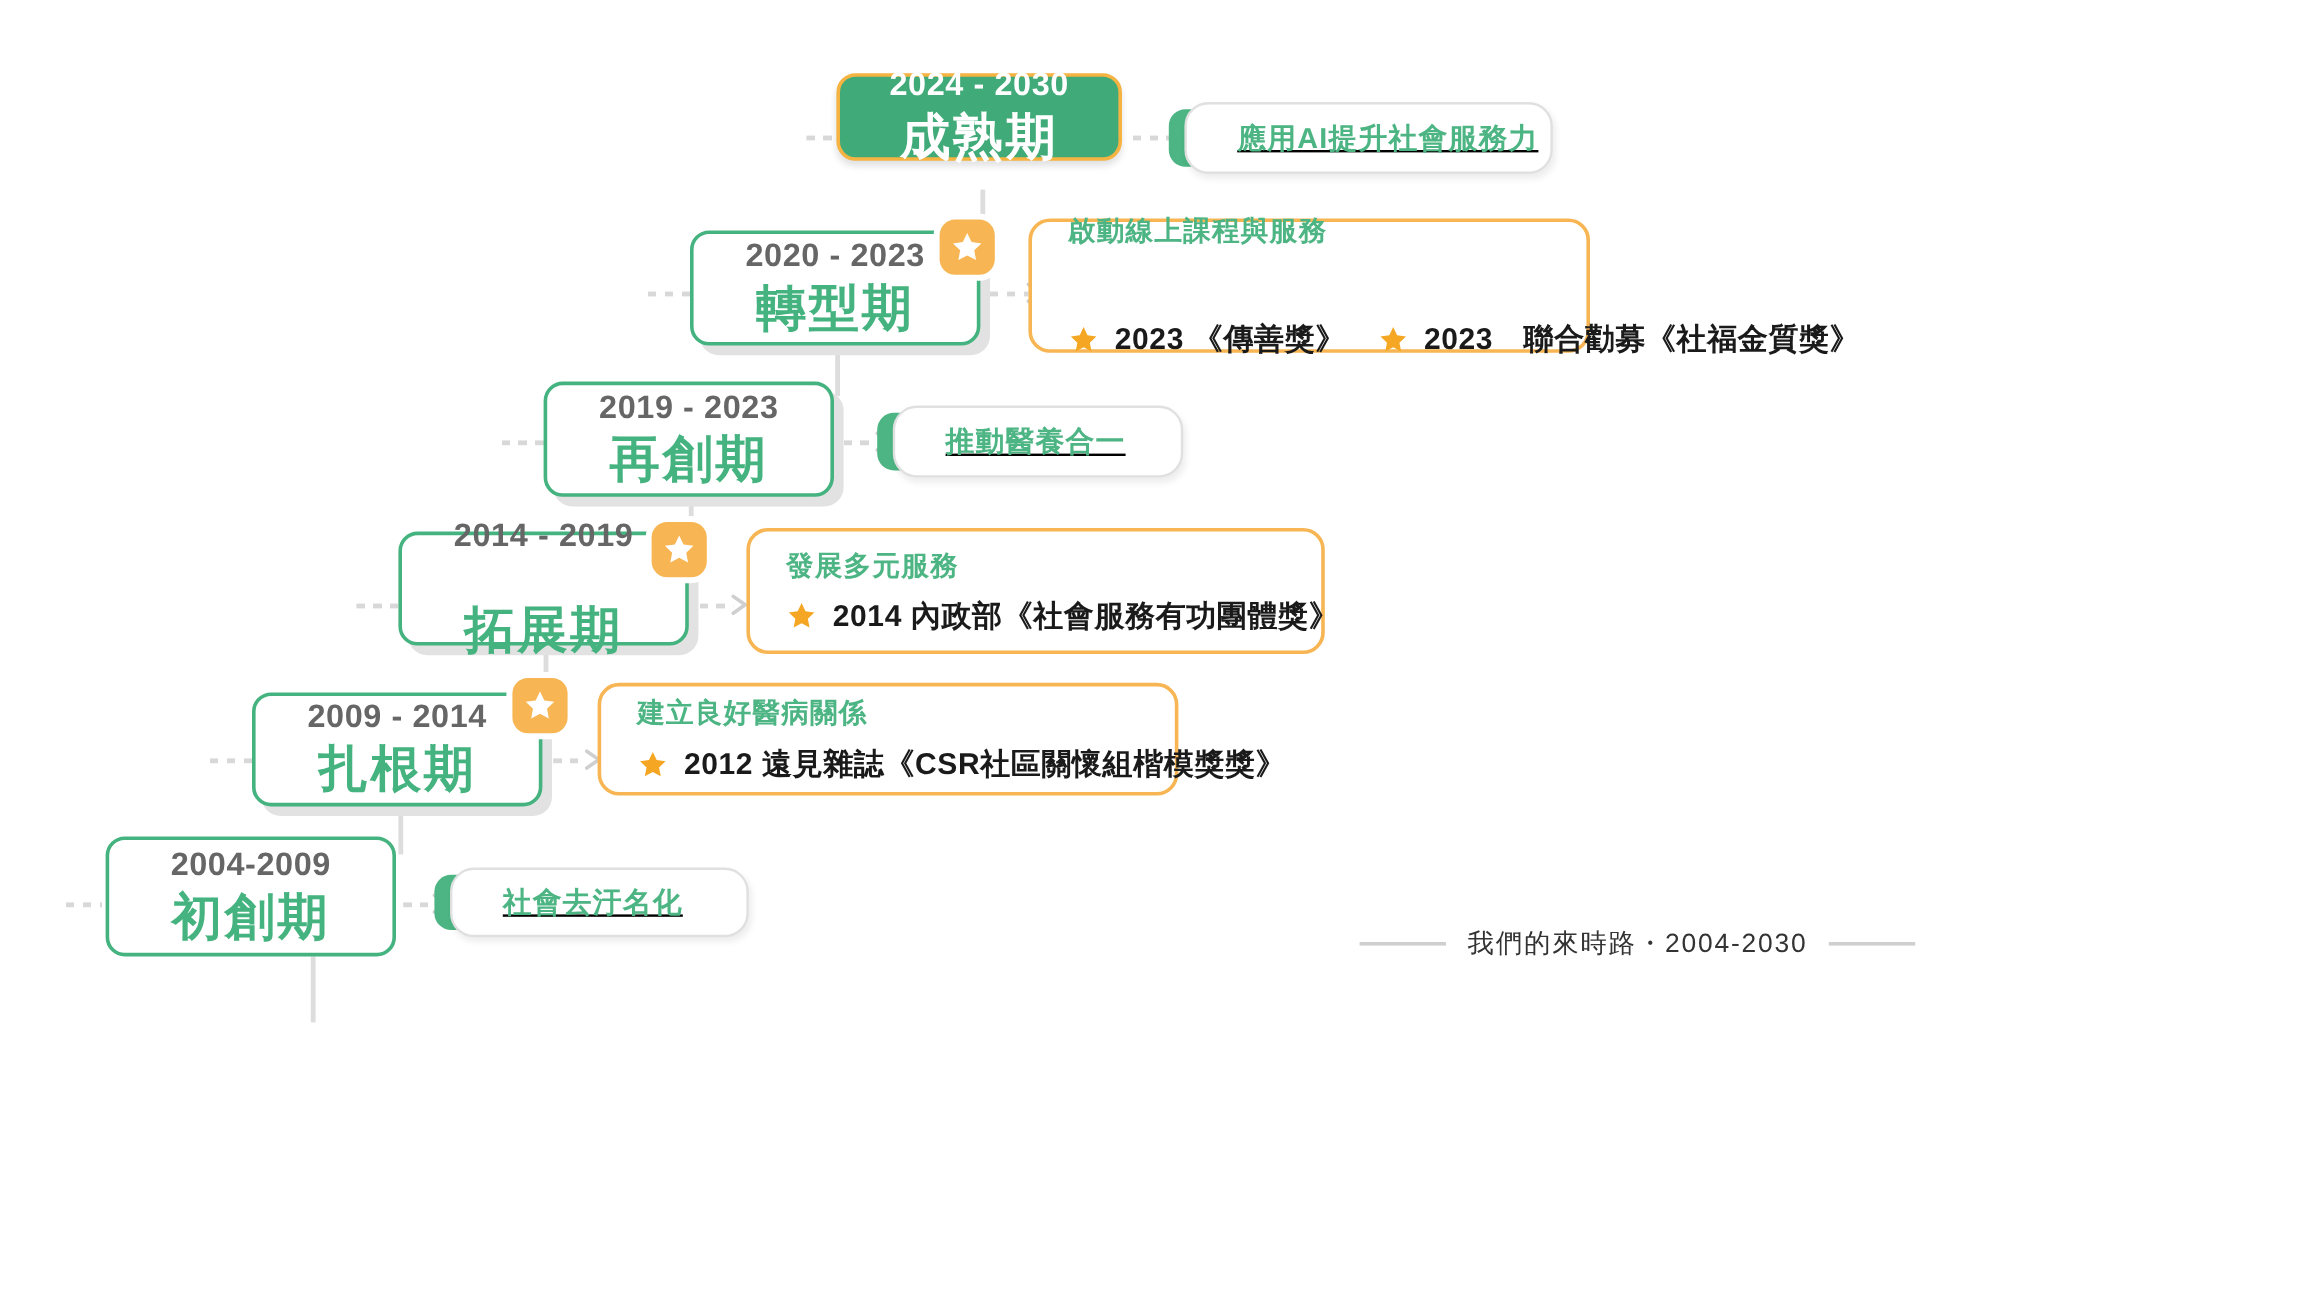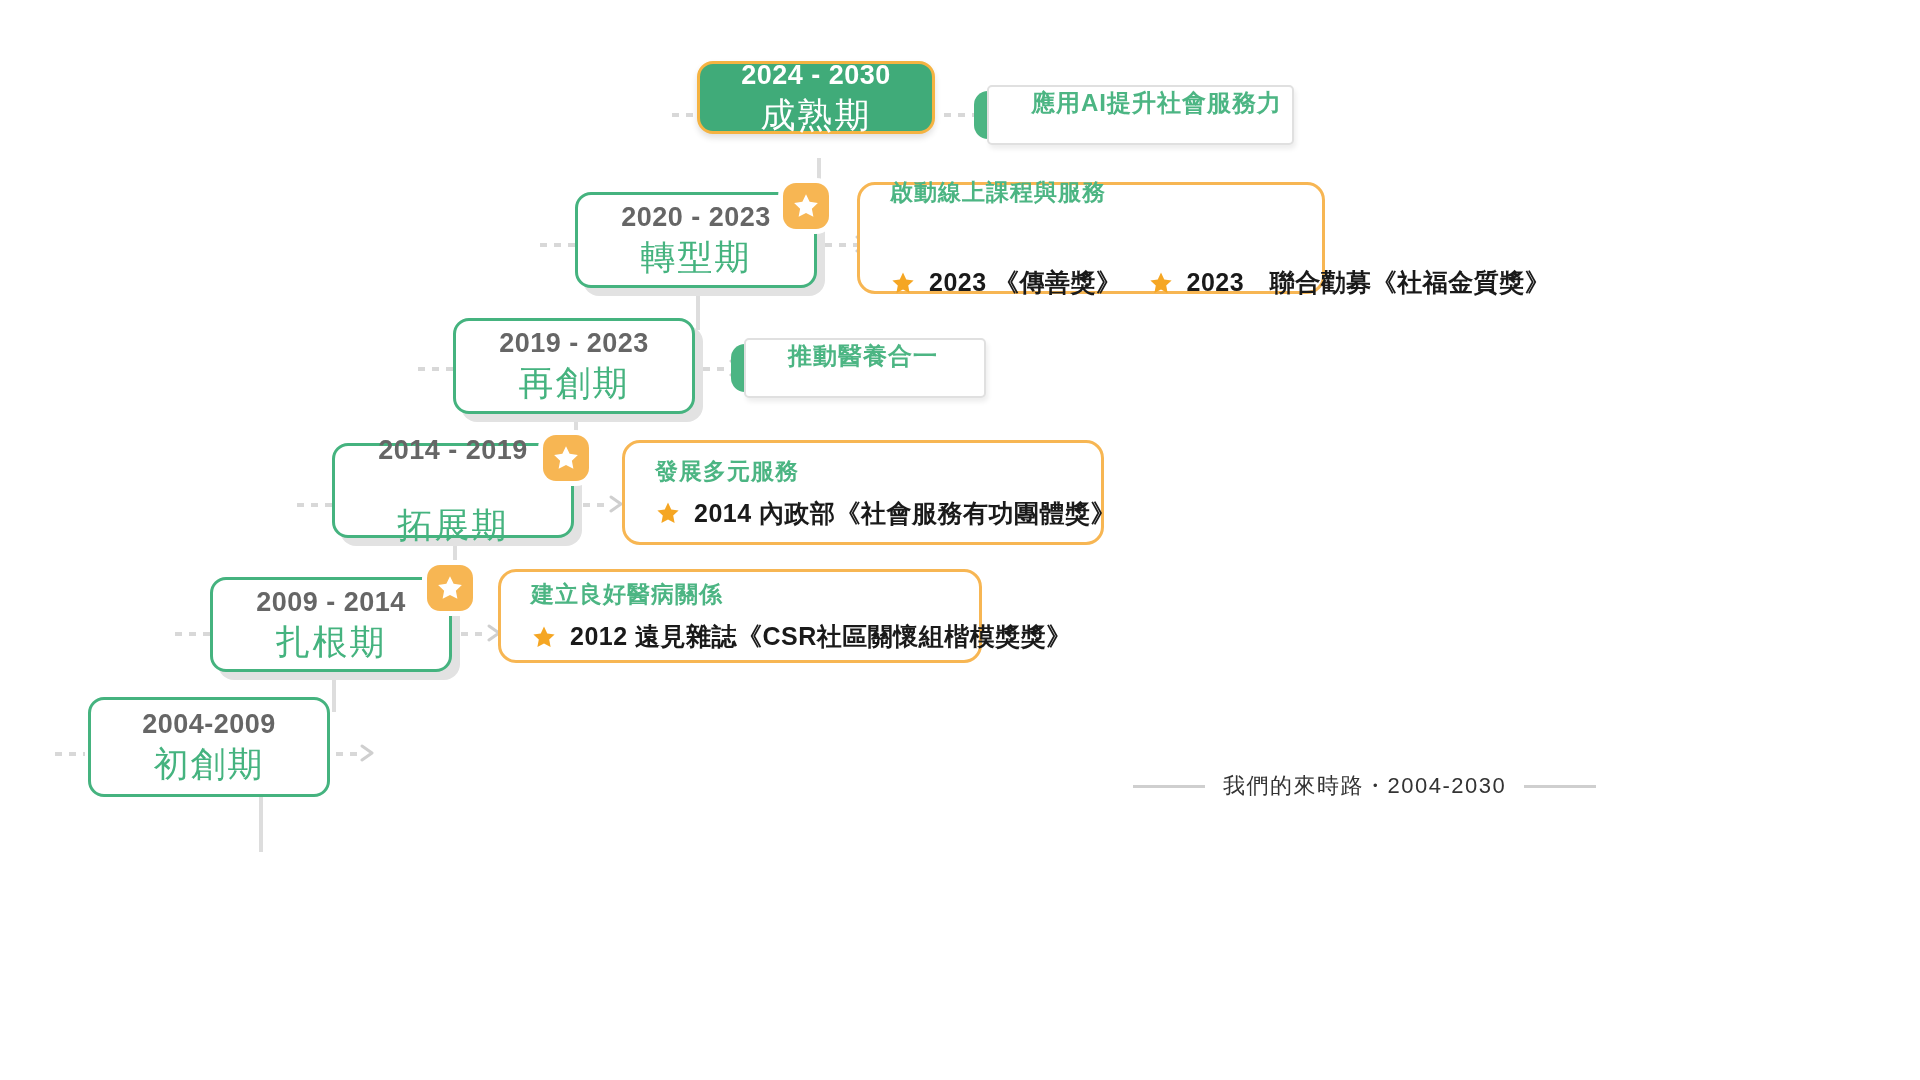--- a/index.html
+++ b/index.html
@@ -37,22 +37,22 @@
   }
   .stage .years {
     font-size: 27px;
     font-weight: bold;
     color: #666666;
     letter-spacing: 0.5px;
     line-height: 1.25;
     white-space: nowrap;
   }
   .stage .name {
-    font-size: 35px;
-    font-weight: normal;
+    font-size: 42px;
+    font-weight: bold;
     color: #45b37f;
     letter-spacing: 2px;
     line-height: 1.25;
     white-space: nowrap;
   }
   
   .stage.featured {
     background: #40ab79;
     border: 3px solid #f5b342;
     box-shadow: 0 4px 6px rgba(0,0,0,0.12);
@@ -99,26 +99,27 @@
     z-index: 1;
   }
   .note .panel {
     position: absolute;
     left: 13px;
     top: 0;
     right: 0;
     bottom: 0;
     box-sizing: border-box;
     border: 2px solid #e0e0e0;
-    border-radius: 5px;
+    border-radius: 20px;
     background: #ffffff;
     z-index: 2;
     display: flex;
-    align-items: flex-start;
+    align-items: center;
     box-shadow: 2px 4px 5px rgba(0,0,0,0.07);
+    text-decoration: underline;
   }
   .note .panel .txt {
     margin-left: 42px;
     font-size: 24px;
     font-weight: bold;
     color: #4cb583;
     letter-spacing: 1px;
     white-space: nowrap;
   }
 
@@ -358,20 +359,26 @@
   <div class="stage" style="left:88px; top:697px; width:242px; height:100px;">
     <div class="years">2004-2009</div>
     <div class="name">初創期</div>
   </div>
 
   <div class="dots" style="left:336px; top:752px; width:26px;"></div>
   <svg class="arrow-head" style="left:360px; top:743px;" width="16" height="20" viewBox="0 0 16 20">
     <path d="M2 3 L12 10 L2 17" fill="none" stroke="#cfcfcf" stroke-width="3" stroke-linecap="round" stroke-linejoin="round"></path>
   </svg>
 
+  <div class="note" style="left:362px; top:723px; width:262px; height:58px;">
+    <div class="accent"></div>
+    <div class="panel">
+      <div class="txt">社會去汙名化</div>
+    </div>
+  </div>
 
   <div id="footer" style="left:1133px; top:771px;">
     <div class="rule"></div>
     <div class="cap">我們的來時路・2004-2030</div>
     <div class="rule"></div>
   </div>
 
 </div>
 
 </body></html>

